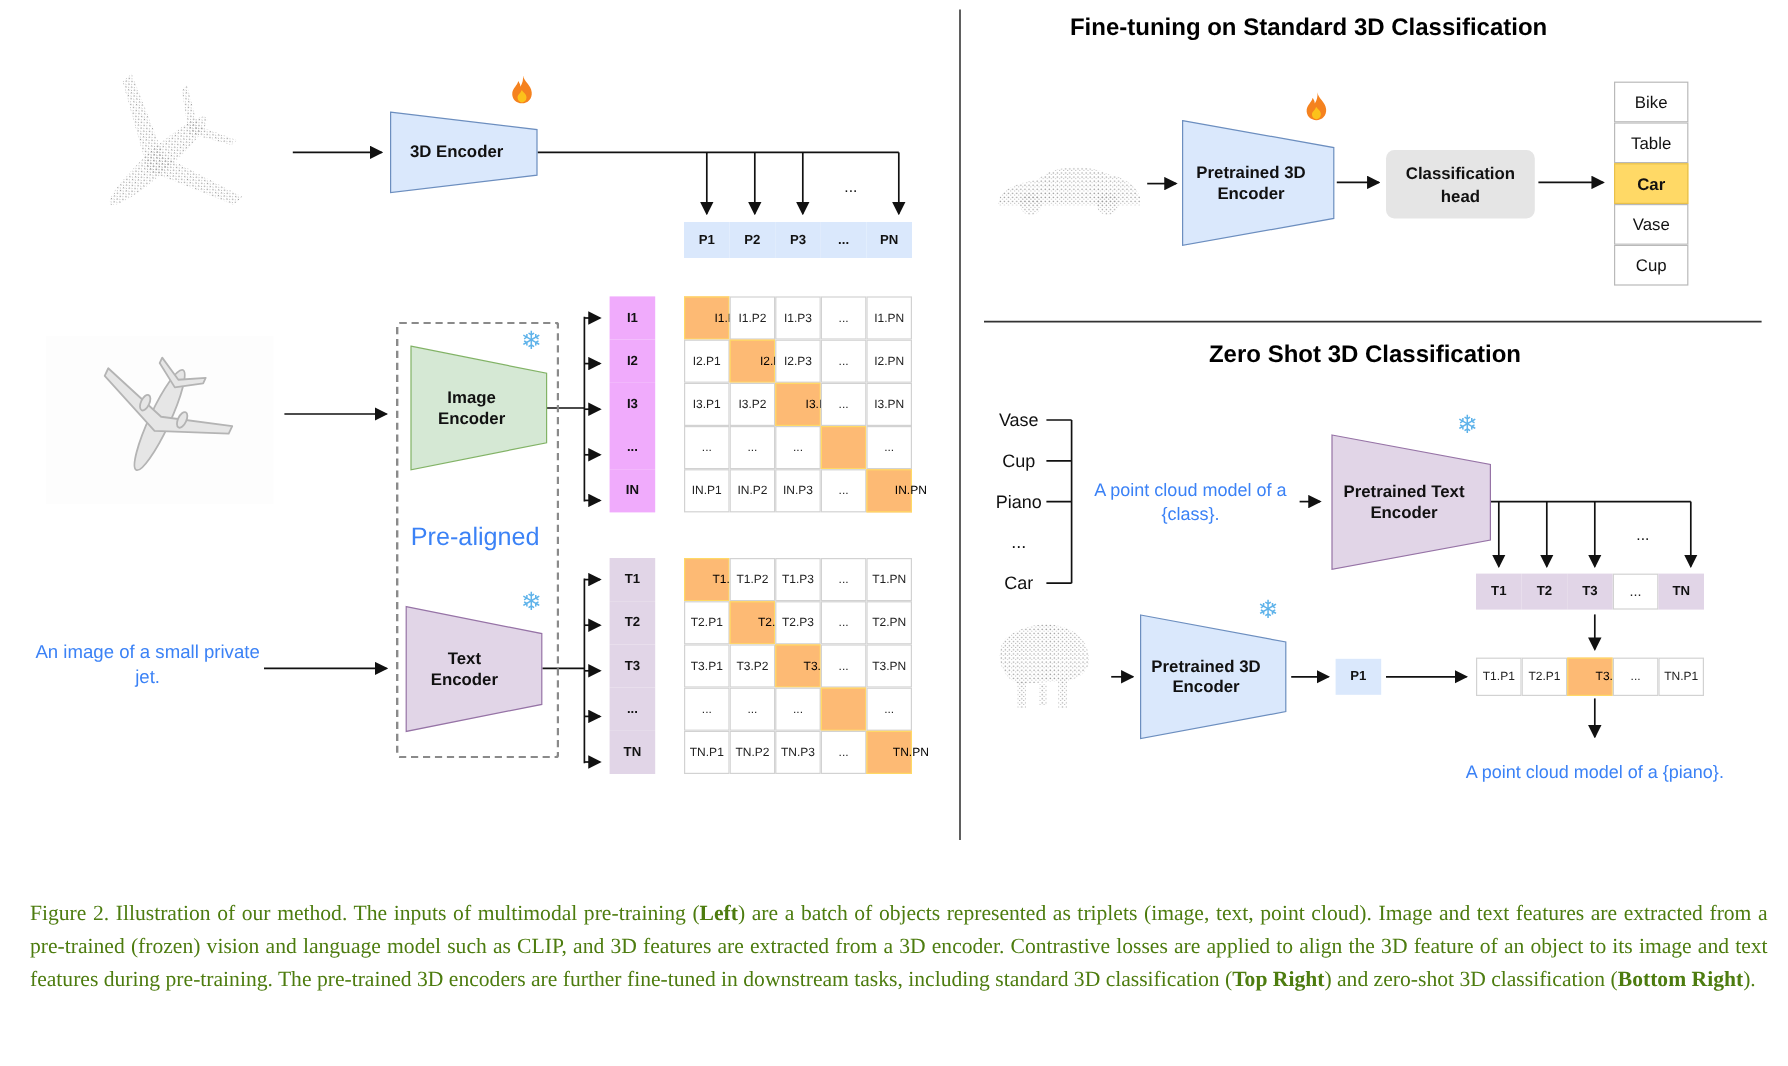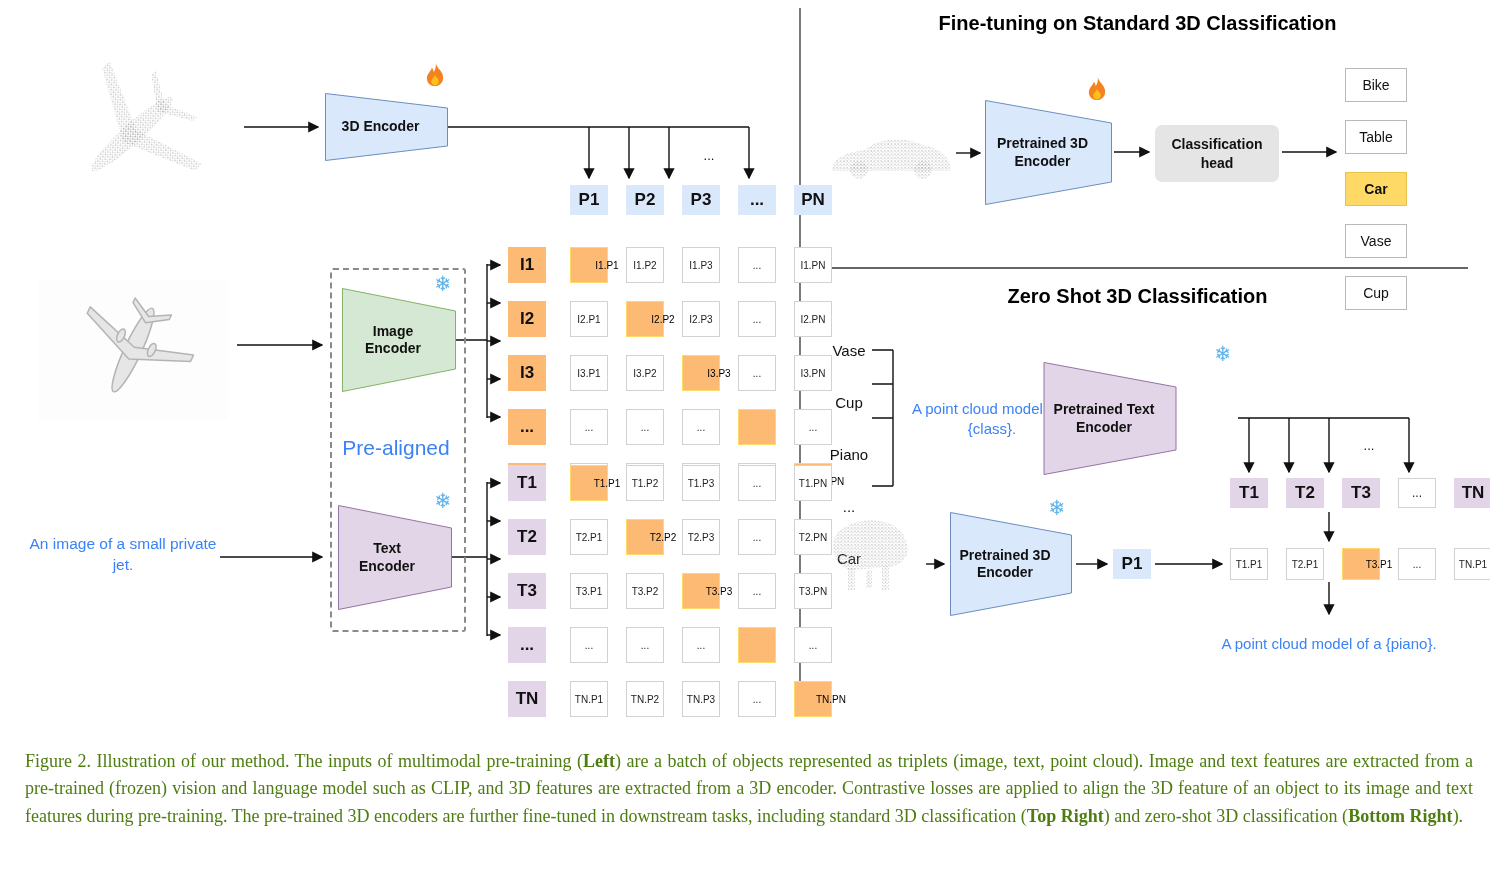--- a/index.html
+++ b/index.html
@@ -11,25 +11,25 @@
   .divln {stroke:#333; stroke-width:1.3; fill:none;}
   .dots-t {font-family:"Liberation Sans",sans-serif; font-size:13px; fill:#111; text-anchor:middle;}
   .ttl {position:absolute; font-weight:bold; font-size:20px; text-align:center; color:#000;}
   .enc {position:absolute;}
   .enc svg.shape {position:absolute; left:0; top:0; width:100%; height:100%; overflow:visible;}
   .blue-sh {fill:#dae8fc; stroke:#6c8ebf; stroke-width:1;}
   .green-sh {fill:#d5e8d4; stroke:#82b366; stroke-width:1;}
   .purple-sh {fill:#e1d5e7; stroke:#9673a6; stroke-width:1;}
   .lbl {position:absolute; inset:0; display:flex; align-items:center; justify-content:center;
         text-align:center; font-weight:bold; font-size:14px; line-height:1.25; padding:0 16px 0 4px;}
-  .grid {position:absolute; display:grid; gap:18px;}
+  .grid {position:absolute; display:grid; gap:0;}
   .c {display:flex; align-items:center; justify-content:center; box-sizing:border-box;}
-  .hc {font-weight:bold; font-size:17px;}
+  .hc {font-weight:bold; font-size:11px;}
   .cblue {background:#dae8fc;}
-  .cgreen {background:#fdba74;}
+  .cgreen {background:#f0abfc;}
   .cpurple {background:#e1d5e7;}
   .m {background:#fff; border:1px solid #d2d2d2; font-size:10px; color:#222;}
   .m.o {background:#fdba74; border-color:#ffd966; font-weight:normal; color:#000;padding-left:36px;}
   .dots {font-size:12px;}
   .lc {background:#fff; border:1px solid #b9b9b9; font-size:14px;}
   .lc.o {background:#ffd966; border-color:#e8c04a; font-weight:bold;}
   .wc {font-size:15px;}
   .dashedbox {position:absolute; border:2px dashed #8a8a8a; border-radius:3px;}
   .note {position:absolute; font-size:15px; text-align:center; line-height:1.35; color:#3b82f6;}
   .snow {position:absolute; font-family:"DejaVu Sans", sans-serif; color:#5fb3ea; font-size:21px; line-height:1;}
@@ -235,21 +235,21 @@
     <div class="c m">...</div>
     <div class="c m o"></div>
     <div class="c m">...</div>
     <div class="c m">TN.P1</div>
     <div class="c m">TN.P2</div>
     <div class="c m">TN.P3</div>
     <div class="c m">...</div>
     <div class="c m o">TN.PN</div>
   </div>
 
-  <div class="ttl" style="left:815px;top:12px;width:645px">Fine-tuning on Standard 3D Classification</div>
+  <div class="ttl" style="left:768px;top:12px;width:645px">Fine-tuning on Standard 3D Classification</div>
 
   <svg class="abs" style="left:826px;top:116px" width="128" height="66" viewBox="0 0 128 66">
     <g fill="url(#pc)">
       <path d="M6 52 C9 41 22 36 39 34 C49 22 80 20 97 29 C113 32 121 40 124 48 L124 55 L6 55 Z"></path>
       <circle cx="33" cy="54" r="9"></circle>
       <circle cx="97" cy="54" r="9"></circle>
     </g>
   </svg>
 
   <div class="enc" style="left:985px;top:100px;width:127px;height:105px">
@@ -278,21 +278,21 @@
   <div class="grid" style="left:820px;top:333px;grid-template-columns:58px;grid-auto-rows:34px">
     <div class="c wc">Vase</div>
     <div class="c wc">Cup</div>
     <div class="c wc">Piano</div>
     <div class="c wc">...</div>
     <div class="c wc">Car</div>
   </div>
 
   <div class="note" style="left:903px;top:399px;width:178px">A point cloud model of a {class}.</div>
 
-  <div class="enc" style="left:1039px;top:362px;width:142px;height:113px">
+  <div class="enc" style="left:1105px;top:362px;width:142px;height:113px">
     <svg class="shape" viewBox="0 0 133 113">
       <polygon class="purple-sh" points="0.5,0.5 132.5,25 132.5,88 0.5,112.5"></polygon>
     </svg>
     <div class="lbl">Pretrained Text Encoder</div>
   </div>
   <span class="snow" style="left:1214px;top:344px">❄</span>
 
   <div class="grid" style="left:1230px;top:478px;grid-template-columns:repeat(5,38px);grid-auto-rows:30px">
     <div class="c hc cpurple">T1</div>
     <div class="c hc cpurple">T2</div>

